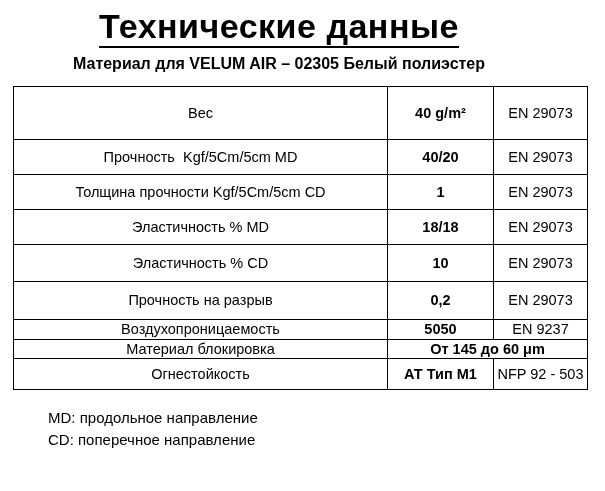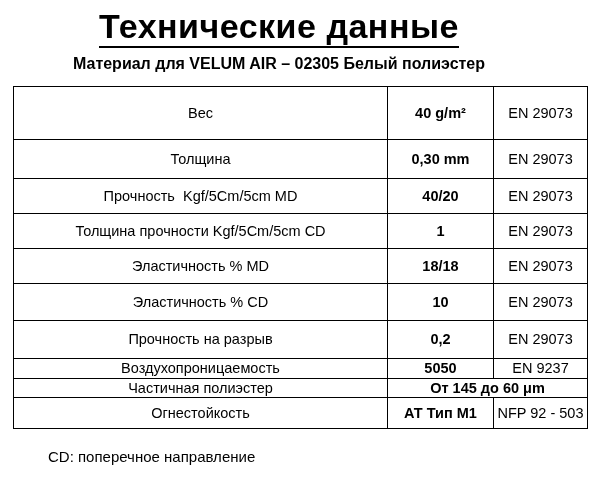--- a/index.html
+++ b/index.html
@@ -87,25 +87,20 @@
       <col style="width:374px">
       <col style="width:106px">
       <col style="width:94px">
     </colgroup>
     <tbody>
         <tr style="height: 53px;">
           <td class="prop">Вес</td>
           <td class="val">40 g/m²</td>
           <td class="std">EN 29073</td>
         </tr>
-        <tr style="height: 39px;">
-          <td class="prop">Толщина</td>
-          <td class="val">0,30 mm</td>
-          <td class="std">EN 29073</td>
-        </tr>
         <tr style="height: 35px;">
           <td class="prop">Прочность  Kgf/5Cm/5cm MD</td>
           <td class="val">40/20</td>
           <td class="std">EN 29073</td>
         </tr>
         <tr style="height: 35px;">
           <td class="prop">Толщина прочности Kgf/5Cm/5cm CD</td>
           <td class="val">1</td>
           <td class="std">EN 29073</td>
         </tr>
@@ -123,28 +118,29 @@
           <td class="prop">Прочность на разрыв</td>
           <td class="val">0,2</td>
           <td class="std">EN 29073</td>
         </tr>
         <tr style="height: 20px;">
           <td class="prop">Воздухопроницаемость</td>
           <td class="val">5050</td>
           <td class="std">EN 9237</td>
         </tr>
         <tr style="height: 19px;">
-          <td class="prop">Частичная полиэстер</td>
+          <td class="prop">Материал блокировка</td>
           <td class="val" colspan="2">От 145 до 60 μm</td>
         </tr>
         <tr style="height: 31px;">
           <td class="prop">Огнестойкость</td>
           <td class="val">АТ Тип М1</td>
           <td class="std">NFP 92 - 503</td>
         </tr>
       </tbody>
   </table>
 
   <div class="footnotes">
+    <div>MD: продольное направление</div>
     <div>CD: поперечное направление</div>
   </div>
 
 </div>
 
 </body></html>

